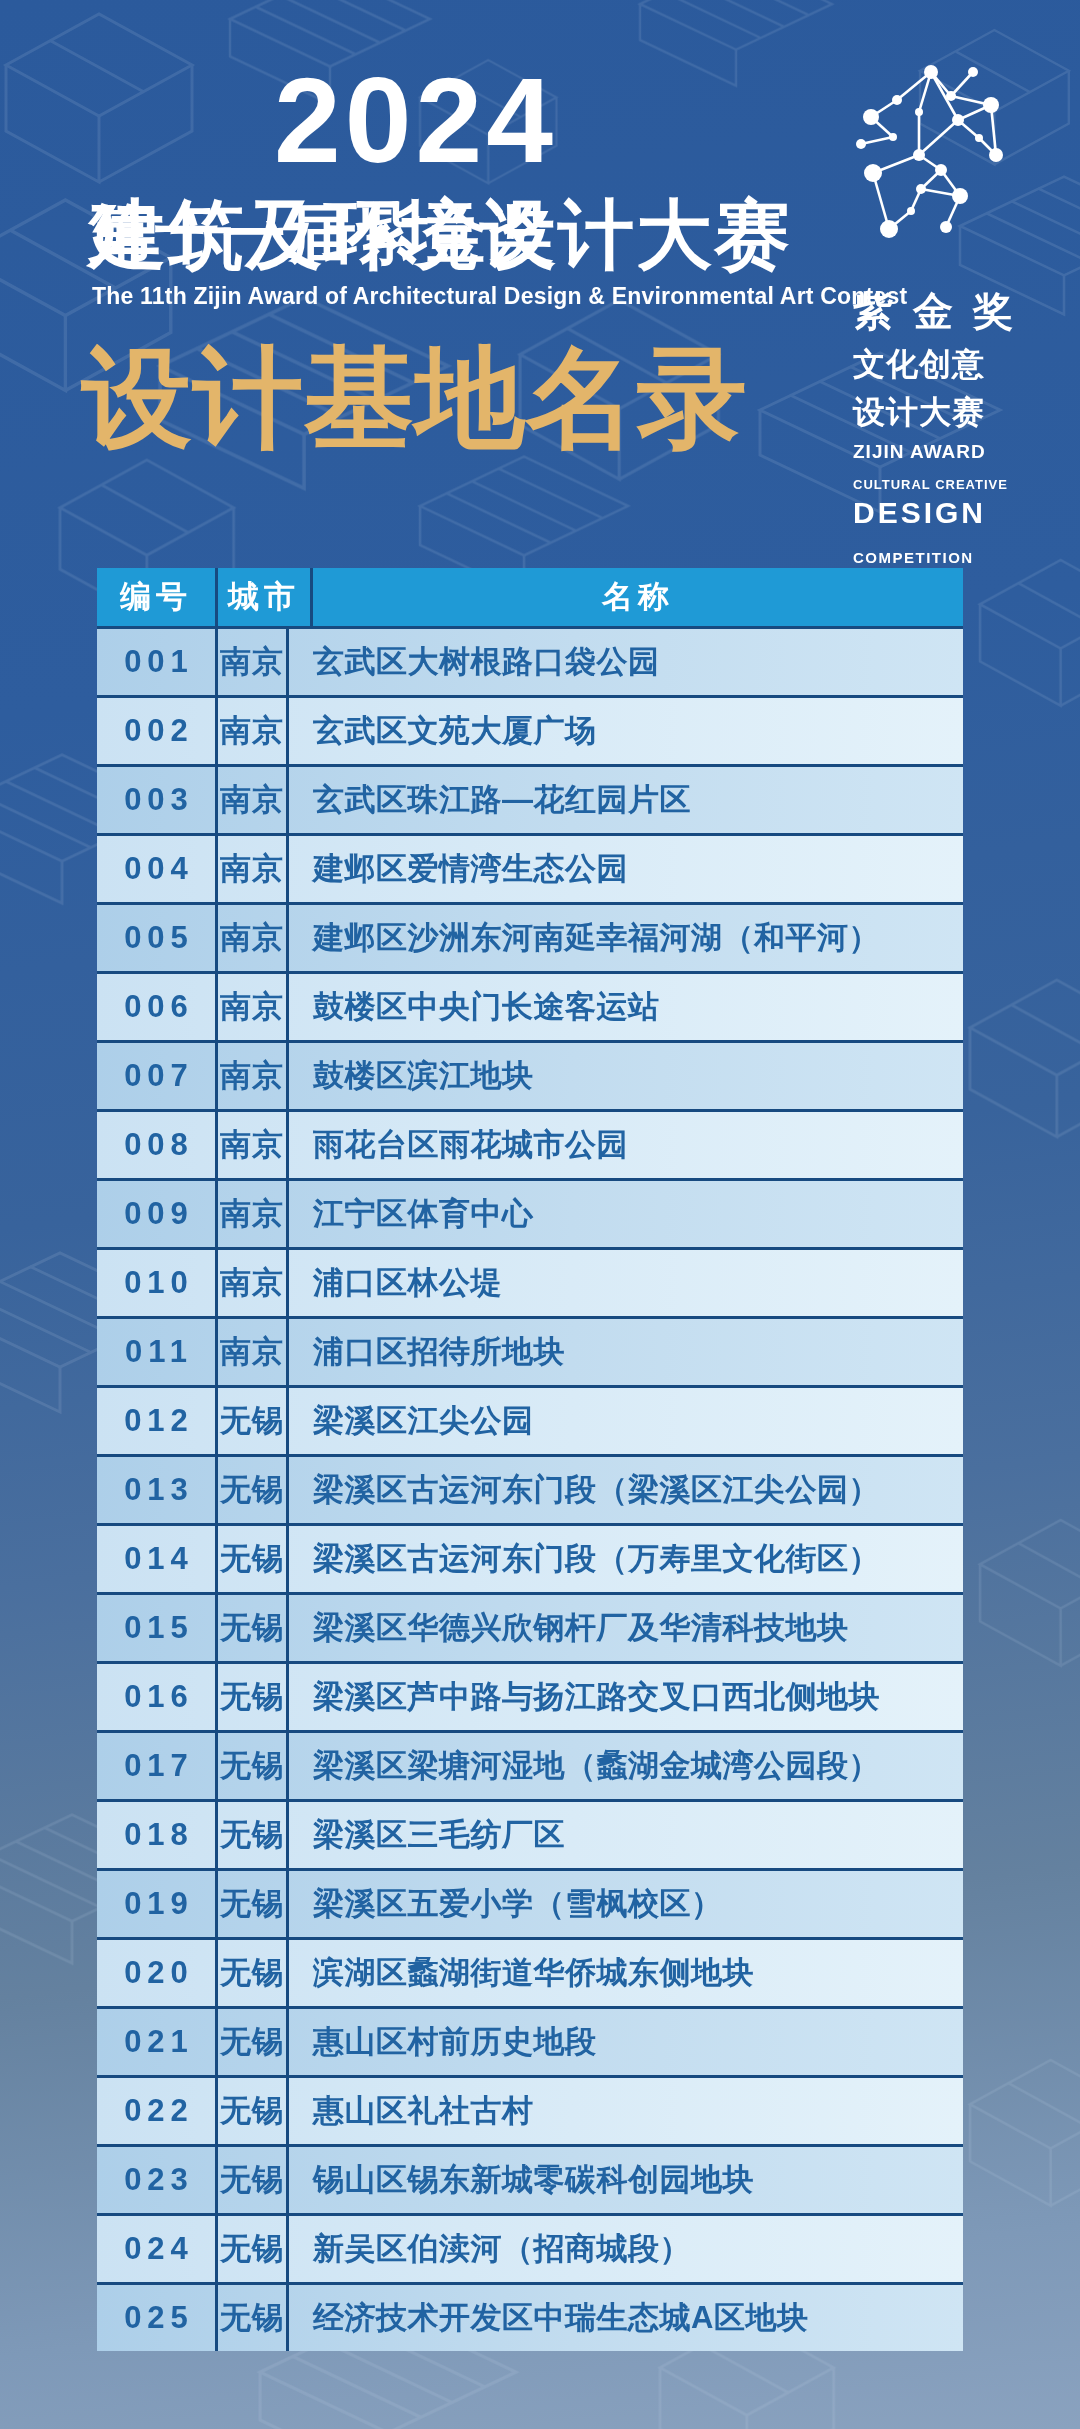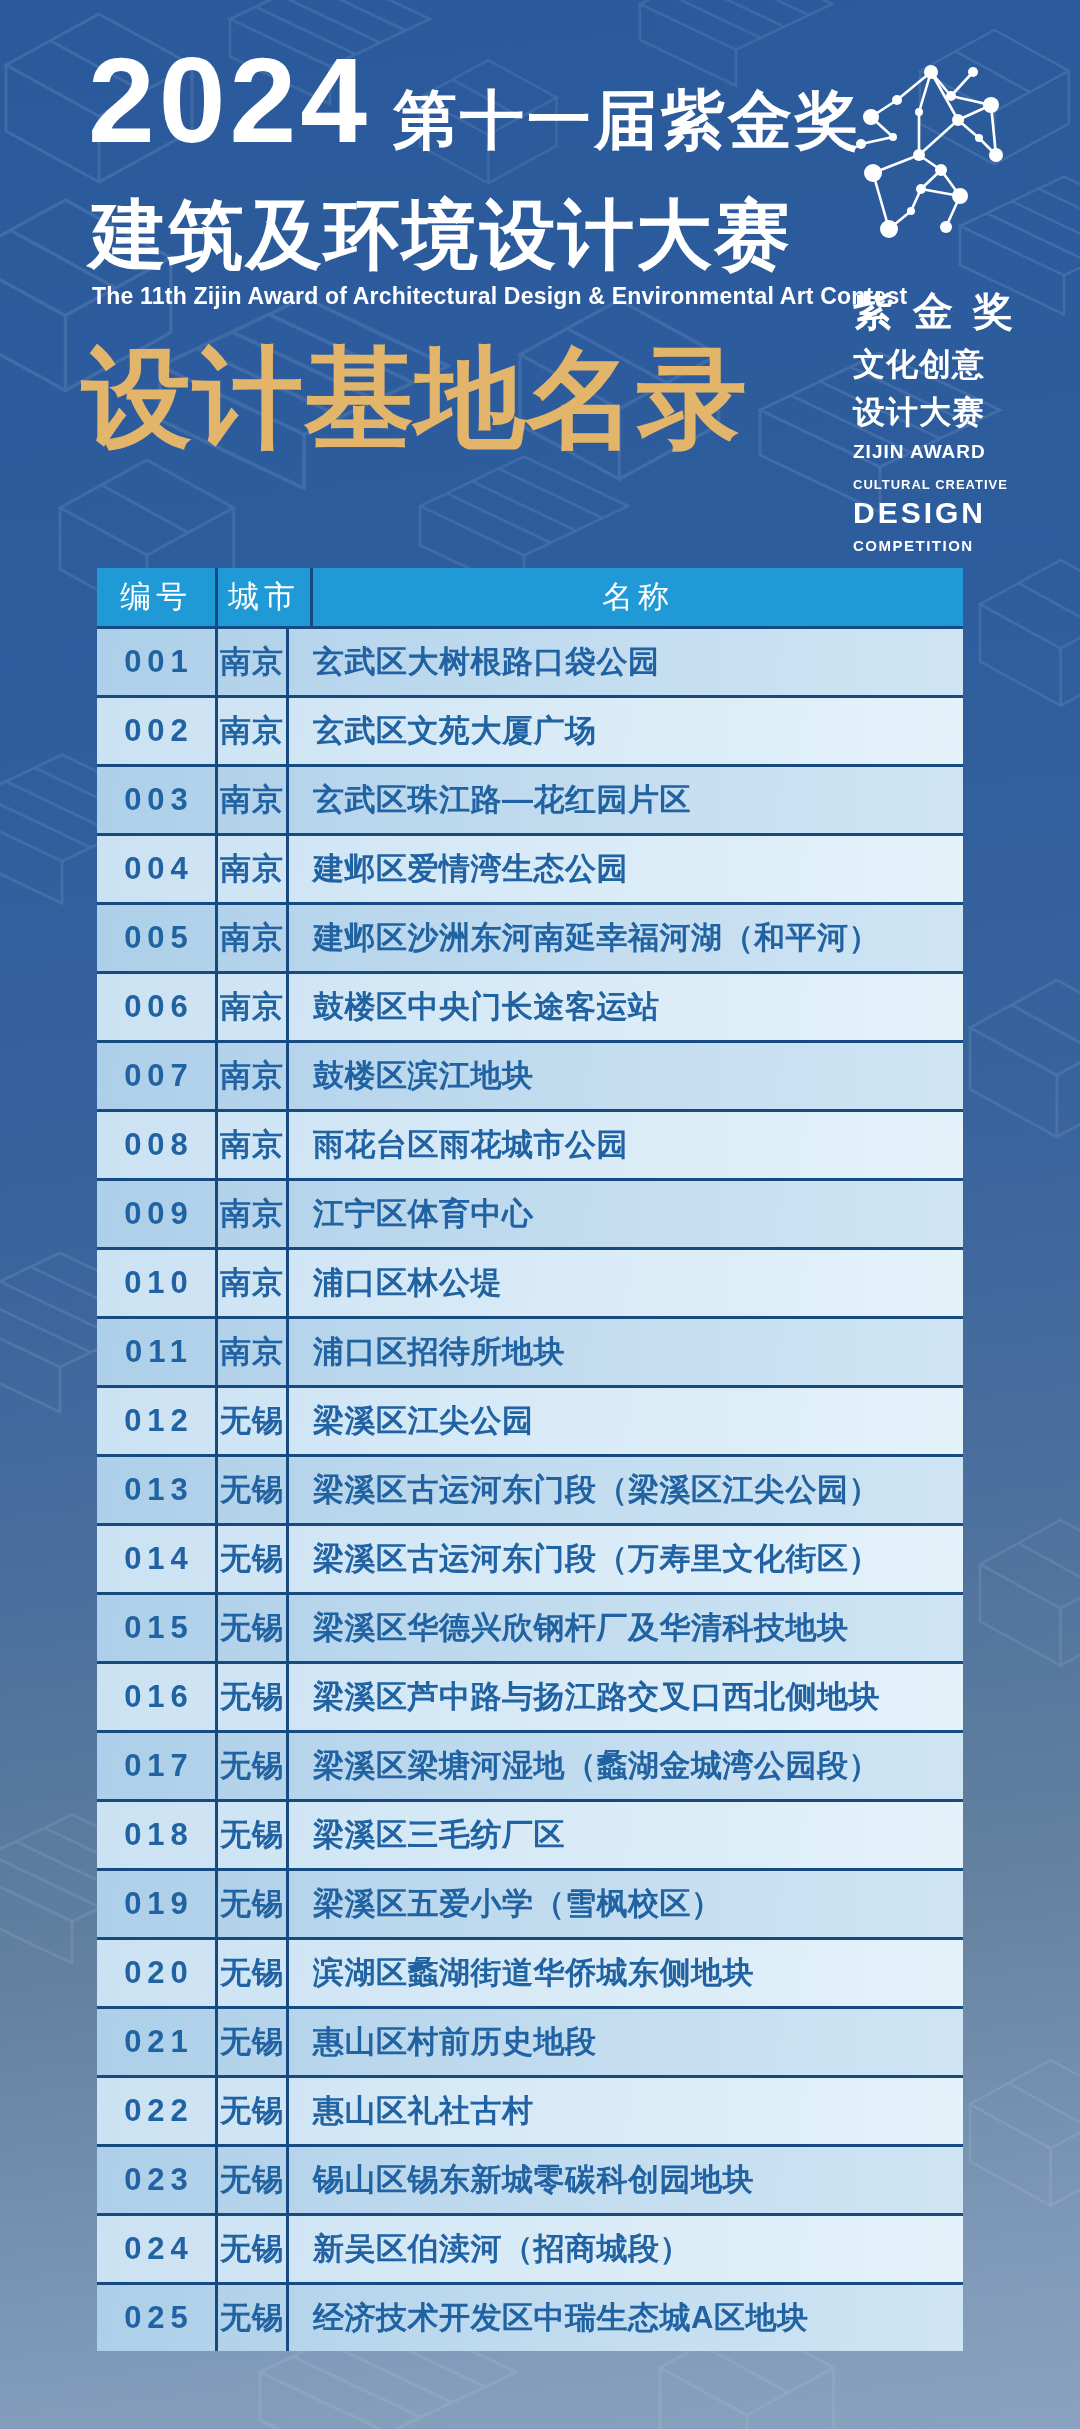--- a/index.html
+++ b/index.html
@@ -7,41 +7,41 @@
     position:relative;
     width:1080px;height:2429px;
     overflow:hidden;
     font-family:"Liberation Sans","DejaVu Sans",sans-serif;
     background:linear-gradient(173deg,#2b5a9c 0%,#2e5d9e 28%,#38639c 48%,#4a6f9e 62%,#64819f 78%,#7e99b8 92%,#8aa2bf 100%);
   }
   .bg-pattern{position:absolute;left:0;top:0;width:1080px;height:2429px;z-index:0;}
   .content{position:absolute;left:0;top:0;width:1080px;height:2429px;z-index:1;}
 
   
-  .title-row1{position:absolute;left:88px;top:40px;display:flex;align-items:flex-end;gap:22px;color:#ffffff;}
+  .title-row1{position:absolute;left:88px;top:60px;display:flex;align-items:flex-end;gap:22px;color:#ffffff;flex-direction:column;}
   .year{font-size:120px;line-height:1;font-weight:800;letter-spacing:4px;}
   .edition{font-size:64px;line-height:1;font-weight:800;letter-spacing:3px;padding-bottom:8px;white-space:nowrap;}
   .title-row2{position:absolute;left:90px;top:194px;color:#ffffff;font-size:76px;line-height:1.08;font-weight:800;letter-spacing:2px;white-space:nowrap;}
   .subtitle-en{position:absolute;left:92px;top:283px;color:#ffffff;font-size:23px;font-weight:600;letter-spacing:0.2px;white-space:nowrap;}
   .main-title{position:absolute;left:82px;top:340px;color:#e3b56a;font-size:110px;line-height:1.05;font-weight:800;letter-spacing:1px;white-space:nowrap;}
 
   
   .logo{position:absolute;left:853px;top:60px;width:150px;display:flex;flex-direction:column;align-items:flex-start;color:#ffffff;}
   .logo svg{display:block;}
   .logo-cn1{font-size:40px;font-weight:800;letter-spacing:20px;margin-right:-20px;margin-top:24px;white-space:nowrap;}
   .logo-cn2,.logo-cn3{font-size:32px;font-weight:800;letter-spacing:1px;margin-top:4px;white-space:nowrap;}
   .logo-en1{font-size:19px;font-weight:700;letter-spacing:1px;margin-top:6px;white-space:nowrap;}
   .logo-en2{font-size:13px;font-weight:600;letter-spacing:1px;margin-top:14px;white-space:nowrap;}
   .logo-en3{font-size:30px;font-weight:700;letter-spacing:3px;margin-top:4px;white-space:nowrap;}
-  .logo-en4{font-size:15px;font-weight:700;letter-spacing:1.5px;margin-top:7px;white-space:nowrap;text-align:right;}
+  .logo-en4{font-size:15px;font-weight:700;letter-spacing:1.5px;margin-top:19px;white-space:nowrap;text-align:right;}
 
   
   .base-table{position:absolute;left:97px;top:568px;width:866px;}
   .table-header{display:flex;height:58px;background:#1f9ad6;}
-  .th{display:flex;align-items:center;justify-content:center;color:#ffffff;font-size:31px;font-weight:400;letter-spacing:5px;}
+  .th{display:flex;align-items:center;justify-content:center;color:#ffffff;font-size:31px;font-weight:700;letter-spacing:5px;}
   .th-no{width:121px;border-right:3px solid #174a80;box-sizing:border-box;}
   .th-city{width:95px;border-right:3px solid #174a80;box-sizing:border-box;}
   .th-name{flex:1;}
   .row{display:flex;height:66px;border-top:3px solid #174a80;}
   .row.odd{background:linear-gradient(92deg,#adcfe9 0%,#c2dcef 55%,#cfe5f4 100%);}
   .row.even{background:linear-gradient(92deg,#cbe2f3 0%,#d9ebf7 55%,#e4f2fa 100%);}
   .cell{display:flex;align-items:center;font-weight:800;font-size:31px;color:#2163a2;box-sizing:border-box;}
   .c1{width:121px;justify-content:center;border-right:3px solid #174a80;letter-spacing:6px;padding-left:6px;}
   .c2{width:71px;justify-content:center;border-right:3px solid #174a80;letter-spacing:1px;}
   .c3{flex:1;padding-left:24px;letter-spacing:0.5px;}

